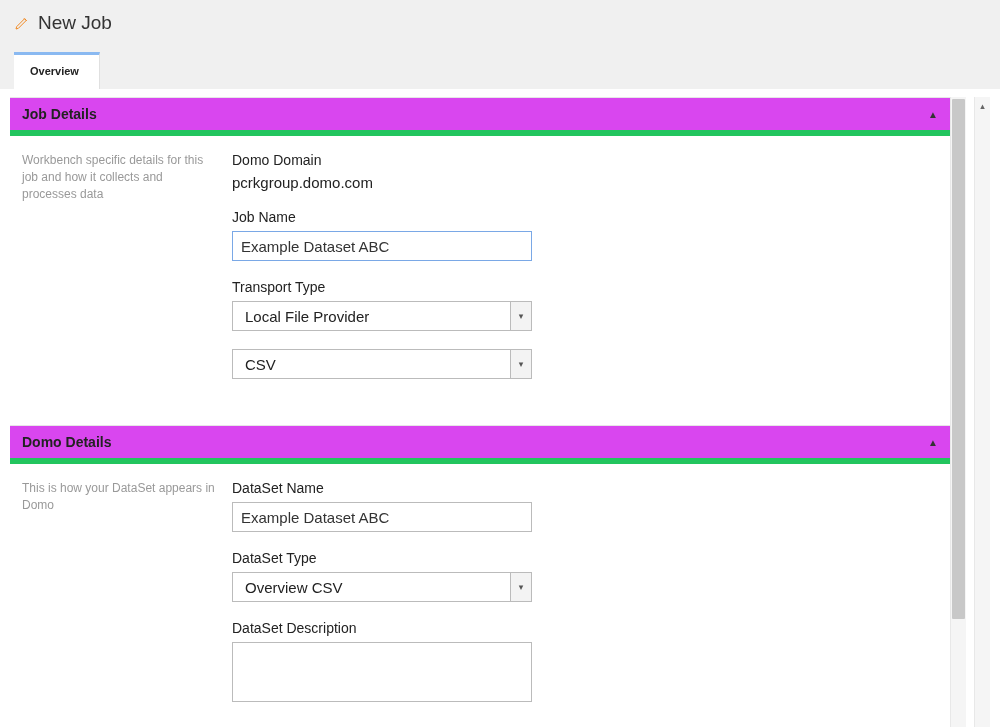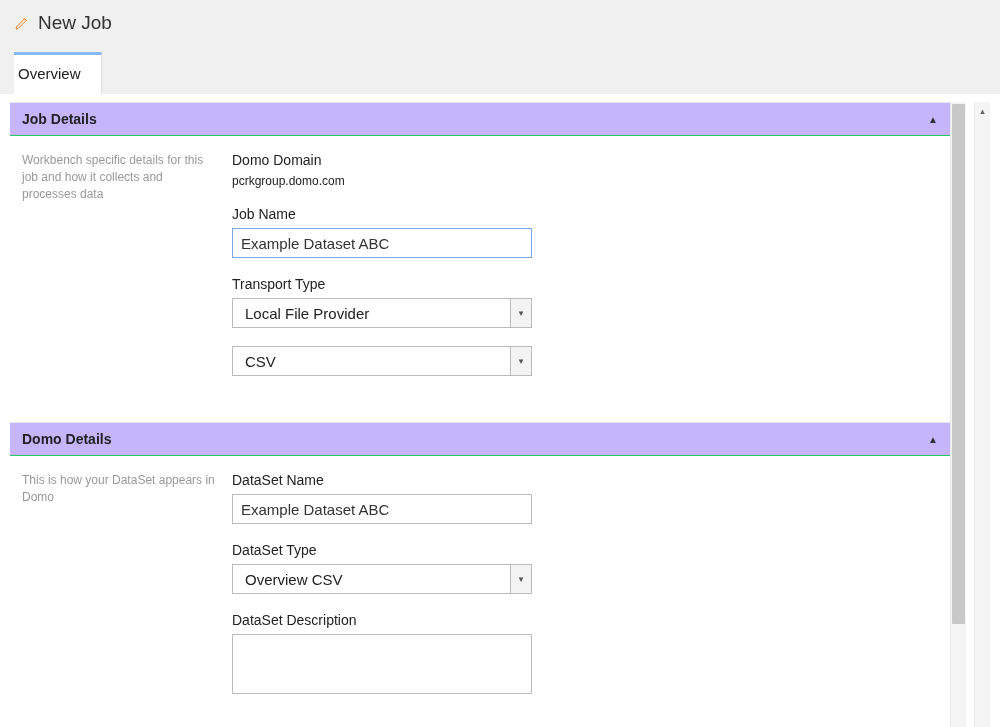--- a/index.html
+++ b/index.html
@@ -38,24 +38,25 @@
   .title-text {
     font-size: 19px;
     color: #333;
     text-align: right;
   }
   .tabs-row {
     display: flex;
     align-items: flex-end;
   }
   .tab {
-    padding: 10px 20px 12px 4px;
-    font-size: 15px;
+    padding: 10px 20px 12px 16px;
+    font-size: 11px;
     cursor: pointer;
     background: #f0f0f0;
+    font-weight: bold;
   }
   .tab.active {
     background: #ffffff;
     border-top: 3px solid #8ab9f1;
     border-right: 1px solid #e0e0e0;
   }
   .content-area {
     position: relative;
     flex: 1;
     display: flex;
@@ -103,23 +104,23 @@
   .inner-scrollbar .thumb {
     position: absolute;
     left: 1px;
     right: 1px;
     top: 2px;
     height: 520px;
     background: #c8c8c8;
     border-radius: 1px;
   }
   .section-header {
-    background: #c4b5fd;
+    background: #d946ef;
     border-top: 1px solid #e6e6e6;
-    border-bottom: 1px solid #22c55e;
+    border-bottom: 6px solid #22c55e;
     padding: 8px 12px;
     display: flex;
     justify-content: space-between;
     align-items: center;
     margin-right: 16px;
   }
   .section-header .title {
     font-weight: 600;
     font-size: 14px;
     color: #222;
@@ -145,21 +146,21 @@
   }
   .field {
     margin-bottom: 18px;
   }
   .field-label {
     font-size: 14px;
     color: #222;
     margin-bottom: 6px;
   }
   .static-value {
-    font-size: 12px;
+    font-size: 15px;
     color: #222;
   }
   .text-input {
     width: 300px;
     height: 30px;
     border: 1px solid #bbb;
     padding: 4px 8px;
     font-size: 15px;
     font-family: Liberation Sans, sans-serif;
     color: #333;

